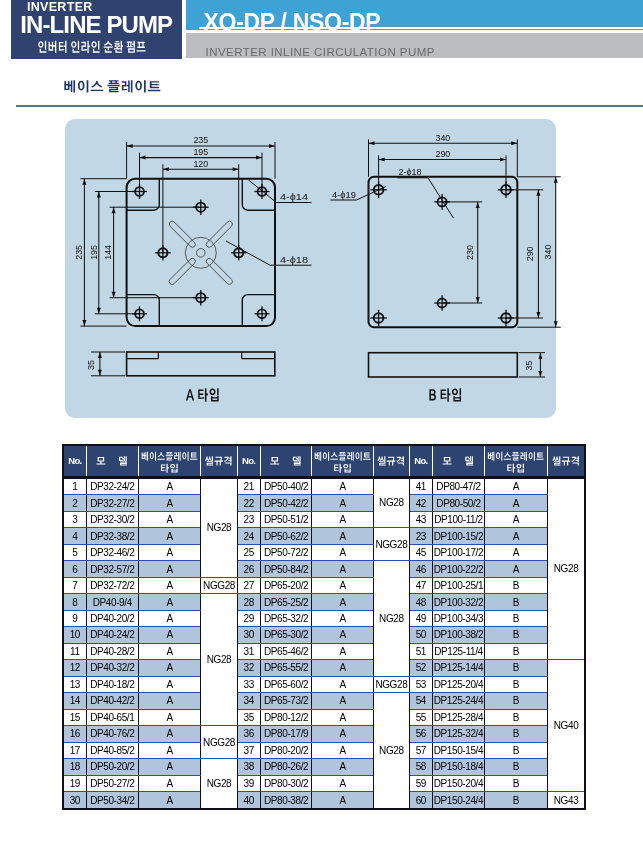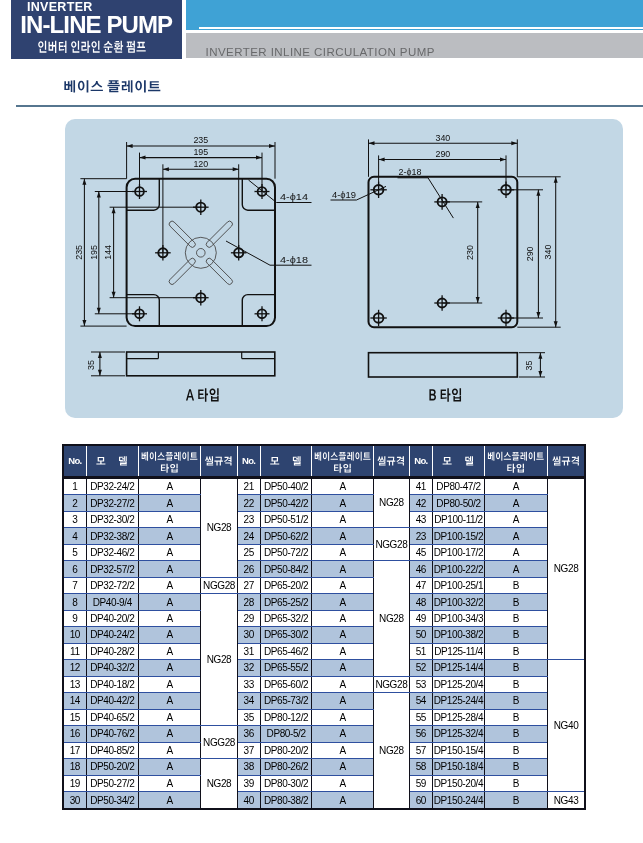--- a/index.html
+++ b/index.html
@@ -6,39 +6,40 @@
 body{width:643px;height:843px;position:relative;background:#ffffff;font-family:"Liberation Sans",sans-serif;overflow:hidden;}
 .logo{position:absolute;left:11px;top:0;width:170.5px;height:58.5px;background:#2f4270;color:#fff;text-align:center;}
 .logo .l1{font-size:12.5px;font-weight:bold;letter-spacing:0.3px;margin-top:0;text-align:left;padding-left:16px;}
 .logo .l2{font-size:24px;font-weight:bold;line-height:21px;letter-spacing:-0.9px;}
 .bluebar{position:absolute;left:185.5px;top:0;right:0;height:30.3px;background:#3fa2d5;}
 .bluebar .t{position:absolute;left:18px;top:10.5px;font-size:23px;font-weight:bold;color:#ffffff;letter-spacing:-0.3px;line-height:1;}
 .bluebar .rule{position:absolute;left:13px;right:0;bottom:1.6px;height:1.6px;background:#ffffff;}
 .graybar{position:absolute;left:185.5px;top:33.4px;right:0;height:25.1px;background:#bbbdc1;}
 .graybar .t{position:absolute;left:20px;top:12.5px;font-size:11.5px;color:#68696b;letter-spacing:0.45px;}
 .hr1{position:absolute;left:16px;top:104.5px;right:0;height:2px;background:#56768f;}
-.panel{position:absolute;left:65px;top:119px;width:558px;height:298.5px;background:#c2d7e5;border-radius:10px;}
+.panel{position:absolute;left:65px;top:119px;width:491px;height:298.5px;background:#c2d7e5;border-radius:10px;}
 table.t{position:absolute;left:62px;top:444px;border-collapse:collapse;table-layout:fixed;width:523px;height:366px;font-size:10px;color:#000;}
 table.t th{background:#2e4470;color:#fff;font-weight:bold;padding:0;border:1.5px solid #fff;font-size:9.5px;line-height:11.5px;white-space:nowrap;letter-spacing:-0.7px;}
 table.t td{padding:0;text-align:center;letter-spacing:-0.4px;border-left:1.8px solid #10101a;border-right:1.8px solid #10101a;border-top:1.6px solid #2e4f9f;border-bottom:1.6px solid #2e4f9f;overflow:hidden;white-space:nowrap;}
 table.t tr.even td{background:#b0c4dc;}
 table.t tr.odd td{background:#ffffff;}
 table.t td.se{background:#ffffff !important;}
 table.t thead tr{height:32px;}
 table.t{border:2px solid #10101a;}
 table.t thead th{border-bottom:3px solid #10101a;}
 </style>
 </head>
 <body>
 <div class="logo">
   <div class="l1">INVERTER</div>
   <div class="l2">IN-LINE PUMP</div>
 
 </div>
 <div class="bluebar">
+    <div class="t">XQ-DP / NSQ-DP</div>
     <div class="rule"></div>
   </div>
 <div class="graybar">
     <div class="t">INVERTER INLINE CIRCULATION PUMP</div>
   </div>
 
 <div class="hr1"></div>
 <div class="panel">
 <svg width="513" height="298.5" viewBox="0 0 513 298.5">
 <rect x="61.6" y="59.7" width="148.4" height="147.39999999999998" rx="8.5" stroke="#111111" stroke-width="2" fill="none"></rect>
@@ -392,36 +393,36 @@
         <td class="no">34</td>
         <td class="mo">DP65-73/2</td>
         <td class="ty">A</td>
         <td class="se" rowspan="7">NG28</td>
         <td class="no">54</td>
         <td class="mo">DP125-24/4</td>
         <td class="ty">B</td>
       </tr>
 <tr class="odd">
         <td class="no">15</td>
-        <td class="mo">DP40-65/2</td>
+        <td class="mo">DP40-65/1</td>
         <td class="ty">A</td>
         <td class="no">35</td>
         <td class="mo">DP80-12/2</td>
         <td class="ty">A</td>
         <td class="no">55</td>
         <td class="mo">DP125-28/4</td>
         <td class="ty">B</td>
       </tr>
 <tr class="even">
         <td class="no">16</td>
         <td class="mo">DP40-76/2</td>
         <td class="ty">A</td>
         <td class="se" rowspan="2">NGG28</td>
         <td class="no">36</td>
-        <td class="mo">DP80-5/2</td>
+        <td class="mo">DP80-17/9</td>
         <td class="ty">A</td>
         <td class="no">56</td>
         <td class="mo">DP125-32/4</td>
         <td class="ty">B</td>
       </tr>
 <tr class="odd">
         <td class="no">17</td>
         <td class="mo">DP40-85/2</td>
         <td class="ty">A</td>
         <td class="no">37</td>

